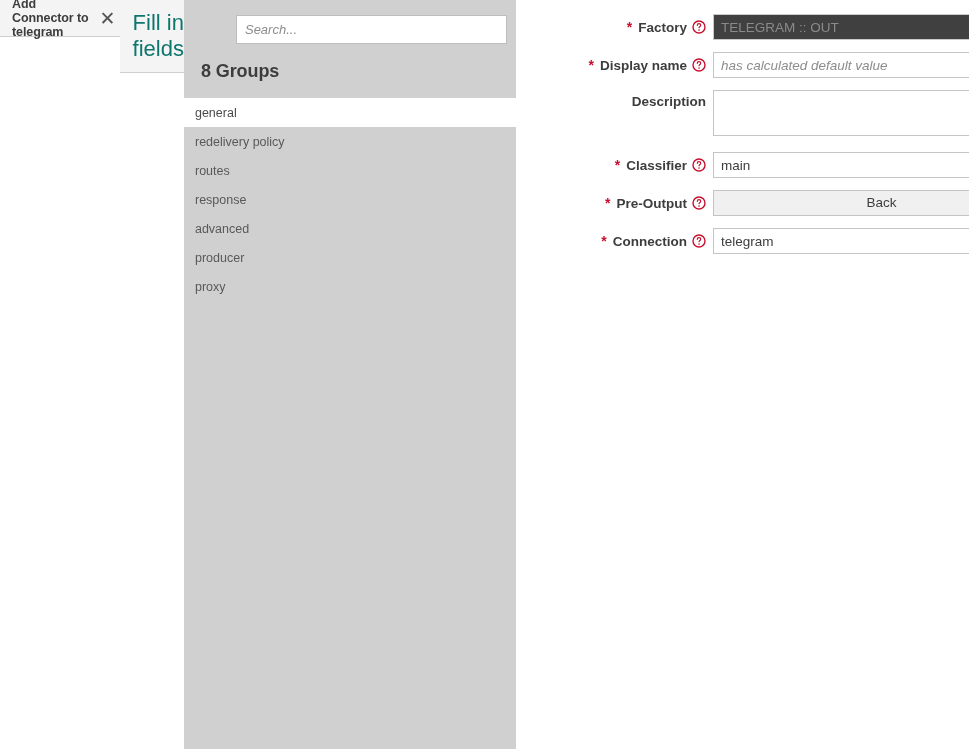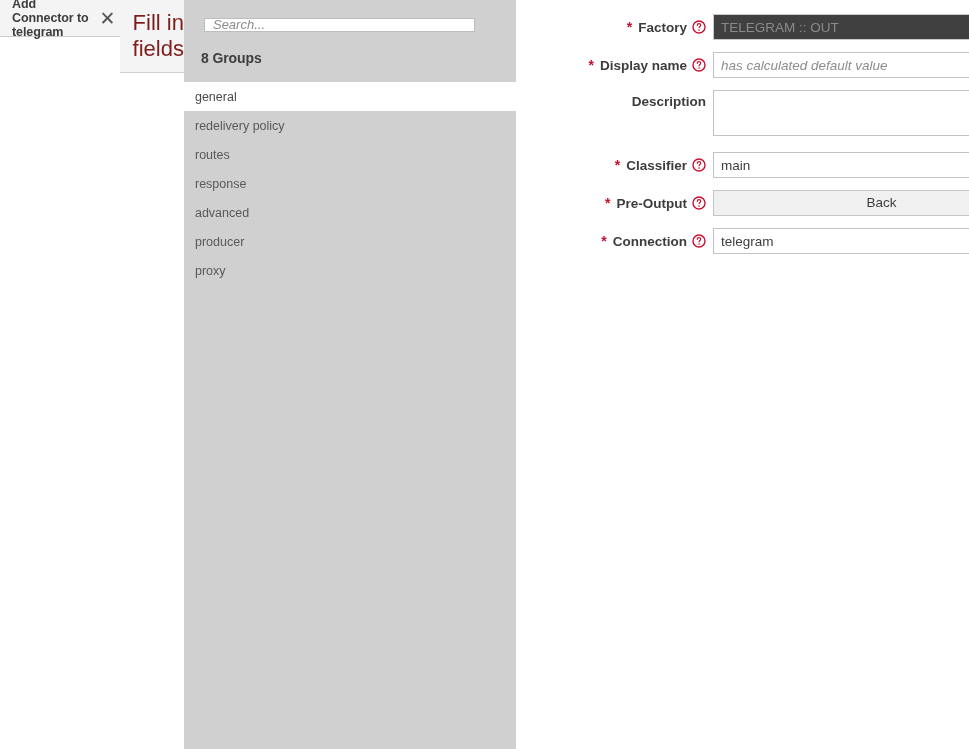--- a/index.html
+++ b/index.html
@@ -63,21 +63,21 @@
     background: #f4f4f4;
     border-bottom: 1px solid #cfcfcf;
     display: flex;
     align-items: center;
     padding-left: 13px;
     box-sizing: border-box;
   }
   .subheader-title {
     font-size: 22px;
     font-weight: normal;
-    color: #7f1d1d;
+    color: #0f766e;
   }
 
   
   .body {
     flex: 1;
     display: flex;
     position: relative;
     min-height: 0;
     background: #ffffff;
   }
@@ -93,38 +93,39 @@
   }
   .sidebar-top {
     padding: 15px 0 0 0;
     background: #d0d0d0;
   }
   .search-wrap {
     padding: 0 41px 0 20px;
   }
   .search-input {
     width: 100%;
-    height: 14px;
+    height: 29px;
     box-sizing: border-box;
     border: 1px solid #bdbdbd;
     background: #ffffff;
     font-family: "Liberation Sans", sans-serif;
     font-size: 13px;
     font-style: italic;
     color: #8a8a8a;
     padding: 0 8px;
     outline: none;
+    margin-left: 32px;
   }
   .search-input::placeholder {
     color: #8d8d8d;
     font-style: italic;
     opacity: 1;
   }
   .group-count {
-    font-size: 14px;
+    font-size: 18px;
     font-weight: bold;
     color: #3d3d3d;
     padding: 17px 0 16px 17px;
     letter-spacing: -0.1px;
   }
   .group-list {
     display: flex;
     flex-direction: column;
     flex: 1;
     background: #d0d0d0;

